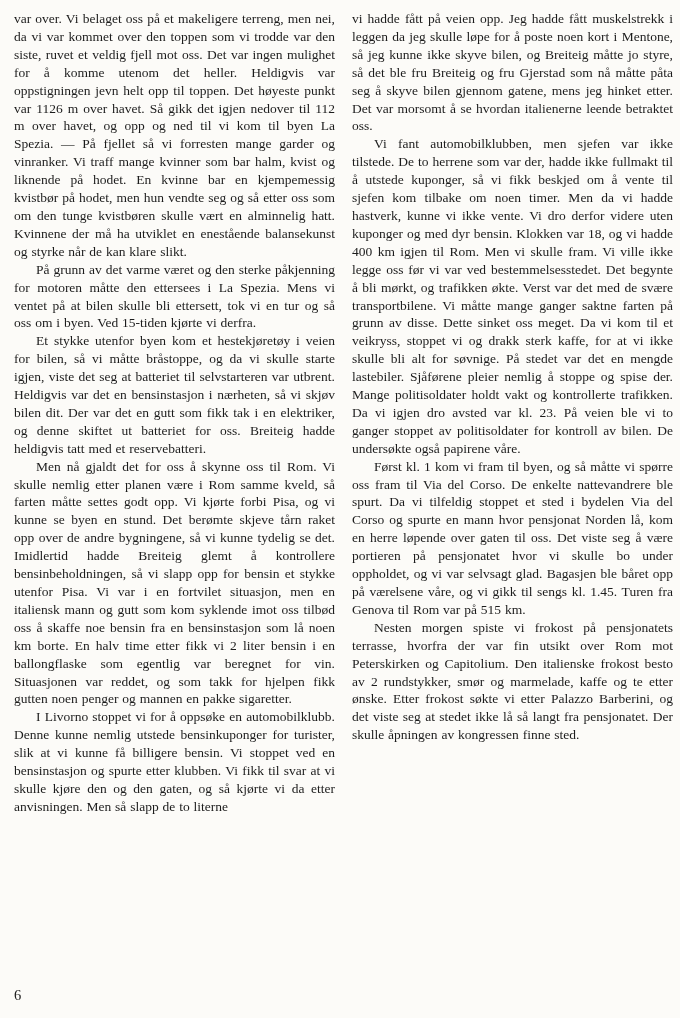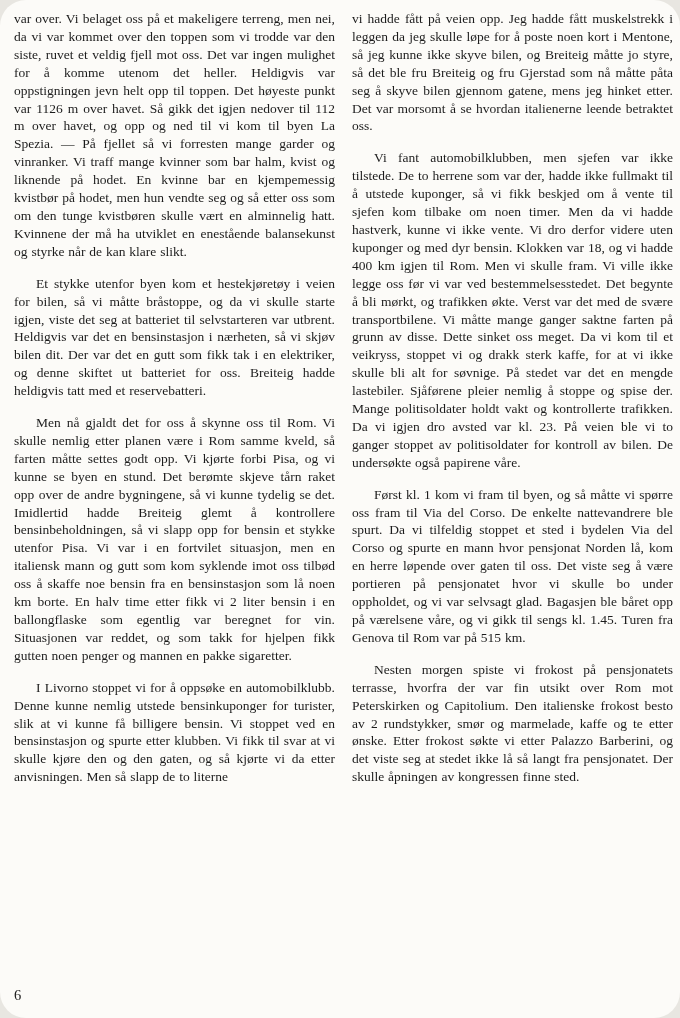--- a/index.html
+++ b/index.html
@@ -13,52 +13,51 @@
     height: 1018px;
     margin: 0 auto;
     box-sizing: border-box;
     background: #fcfbf8;
     color: #1c1c1c;
     font-family: "Liberation Serif", "DejaVu Serif", serif;
     font-size: 13.5px;
     line-height: 17.9px;
     padding: 10px 6px 0 14px;
     overflow: hidden;
-    border-radius: 26px;
   }
   .columns {
     display: flex;
     gap: 17px;
   }
   .column {
     width: 321px;
     text-align: justify;
     word-spacing: 0.5px;
   }
   .column p {
     margin: 0;
   }
   .column p.indent {
     text-indent: 22px;
-    margin-top: 14px;
   }
   .page-number {
     position: absolute;
     left: 14px;
     bottom: 13px;
     font-size: 14.5px;
   }
 </style>
 </head>
 <body>
 
 <div class="page">
   <div class="columns">
     <div class="column">
       <p>var over. Vi belaget oss på et makeligere terreng, men nei, da vi var kommet over den toppen som vi trodde var den siste, ruvet et veldig fjell mot oss. Det var ingen mulighet for å komme utenom det heller. Heldigvis var oppstigningen jevn helt opp til toppen. Det høyeste punkt var 1126 m over havet. Så gikk det igjen nedover til 112 m over havet, og opp og ned til vi kom til byen La Spezia. — På fjellet så vi forresten mange garder og vinranker. Vi traff mange kvinner som bar halm, kvist og liknende på hodet. En kvinne bar en kjempemessig kvistbør på hodet, men hun vendte seg og så etter oss som om den tunge kvistbøren skulle vært en alminnelig hatt. Kvinnene der må ha utviklet en enestående balansekunst og styrke når de kan klare slikt.</p>
+      <p class="indent">På grunn av det varme været og den sterke påkjenning for motoren måtte den ettersees i La Spezia. Mens vi ventet på at bilen skulle bli ettersett, tok vi en tur og så oss om i byen. Ved 15-tiden kjørte vi derfra.</p>
       <p class="indent">Et stykke utenfor byen kom et hestekjøretøy i veien for bilen, så vi måtte bråstoppe, og da vi skulle starte igjen, viste det seg at batteriet til selvstarteren var utbrent. Heldigvis var det en bensinstasjon i nærheten, så vi skjøv bilen dit. Der var det en gutt som fikk tak i en elektriker, og denne skiftet ut batteriet for oss. Breiteig hadde heldigvis tatt med et reservebatteri.</p>
       <p class="indent">Men nå gjaldt det for oss å skynne oss til Rom. Vi skulle nemlig etter planen være i Rom samme kveld, så farten måtte settes godt opp. Vi kjørte forbi Pisa, og vi kunne se byen en stund. Det berømte skjeve tårn raket opp over de andre bygningene, så vi kunne tydelig se det. Imidlertid hadde Breiteig glemt å kontrollere bensinbeholdningen, så vi slapp opp for bensin et stykke utenfor Pisa. Vi var i en fortvilet situasjon, men en italiensk mann og gutt som kom syklende imot oss tilbød oss å skaffe noe bensin fra en bensinstasjon som lå noen km borte. En halv time etter fikk vi 2 liter bensin i en ballongflaske som egentlig var beregnet for vin. Situasjonen var reddet, og som takk for hjelpen fikk gutten noen penger og mannen en pakke sigaretter.</p>
       <p class="indent">I Livorno stoppet vi for å oppsøke en automobilklubb. Denne kunne nemlig utstede bensinkuponger for turister, slik at vi kunne få billigere bensin. Vi stoppet ved en bensinstasjon og spurte etter klubben. Vi fikk til svar at vi skulle kjøre den og den gaten, og så kjørte vi da etter anvisningen. Men så slapp de to literne</p>
     </div>
     <div class="column">
       <p>vi hadde fått på veien opp. Jeg hadde fått muskelstrekk i leggen da jeg skulle løpe for å poste noen kort i Mentone, så jeg kunne ikke skyve bilen, og Breiteig måtte jo styre, så det ble fru Breiteig og fru Gjerstad som nå måtte påta seg å skyve bilen gjennom gatene, mens jeg hinket etter. Det var morsomt å se hvordan italienerne leende betraktet oss.</p>
       <p class="indent">Vi fant automobilklubben, men sjefen var ikke tilstede. De to herrene som var der, hadde ikke fullmakt til å utstede kuponger, så vi fikk beskjed om å vente til sjefen kom tilbake om noen timer. Men da vi hadde hastverk, kunne vi ikke vente. Vi dro derfor videre uten kuponger og med dyr bensin. Klokken var 18, og vi hadde 400 km igjen til Rom. Men vi skulle fram. Vi ville ikke legge oss før vi var ved bestemmelsesstedet. Det begynte å bli mørkt, og trafikken økte. Verst var det med de svære transportbilene. Vi måtte mange ganger saktne farten på grunn av disse. Dette sinket oss meget. Da vi kom til et veikryss, stoppet vi og drakk sterk kaffe, for at vi ikke skulle bli alt for søvnige. På stedet var det en mengde lastebiler. Sjåførene pleier nemlig å stoppe og spise der. Mange politisoldater holdt vakt og kontrollerte trafikken. Da vi igjen dro avsted var kl. 23. På veien ble vi to ganger stoppet av politisoldater for kontroll av bilen. De undersøkte også papirene våre.</p>
       <p class="indent">Først kl. 1 kom vi fram til byen, og så måtte vi spørre oss fram til Via del Corso. De enkelte nattevandrere ble spurt. Da vi tilfeldig stoppet et sted i bydelen Via del Corso og spurte en mann hvor pensjonat Norden lå, kom en herre løpende over gaten til oss. Det viste seg å være portieren på pensjonatet hvor vi skulle bo under oppholdet, og vi var selvsagt glad. Bagasjen ble båret opp på værelsene våre, og vi gikk til sengs kl. 1.45. Turen fra Genova til Rom var på 515 km.</p>
       <p class="indent">Nesten morgen spiste vi frokost på pensjonatets terrasse, hvorfra der var fin utsikt over Rom mot Peterskirken og Capitolium. Den italienske frokost besto av 2 rundstykker, smør og marmelade, kaffe og te etter ønske. Etter frokost søkte vi etter Palazzo Barberini, og det viste seg at stedet ikke lå så langt fra pensjonatet. Der skulle åpningen av kongressen finne sted.</p>
     </div>

